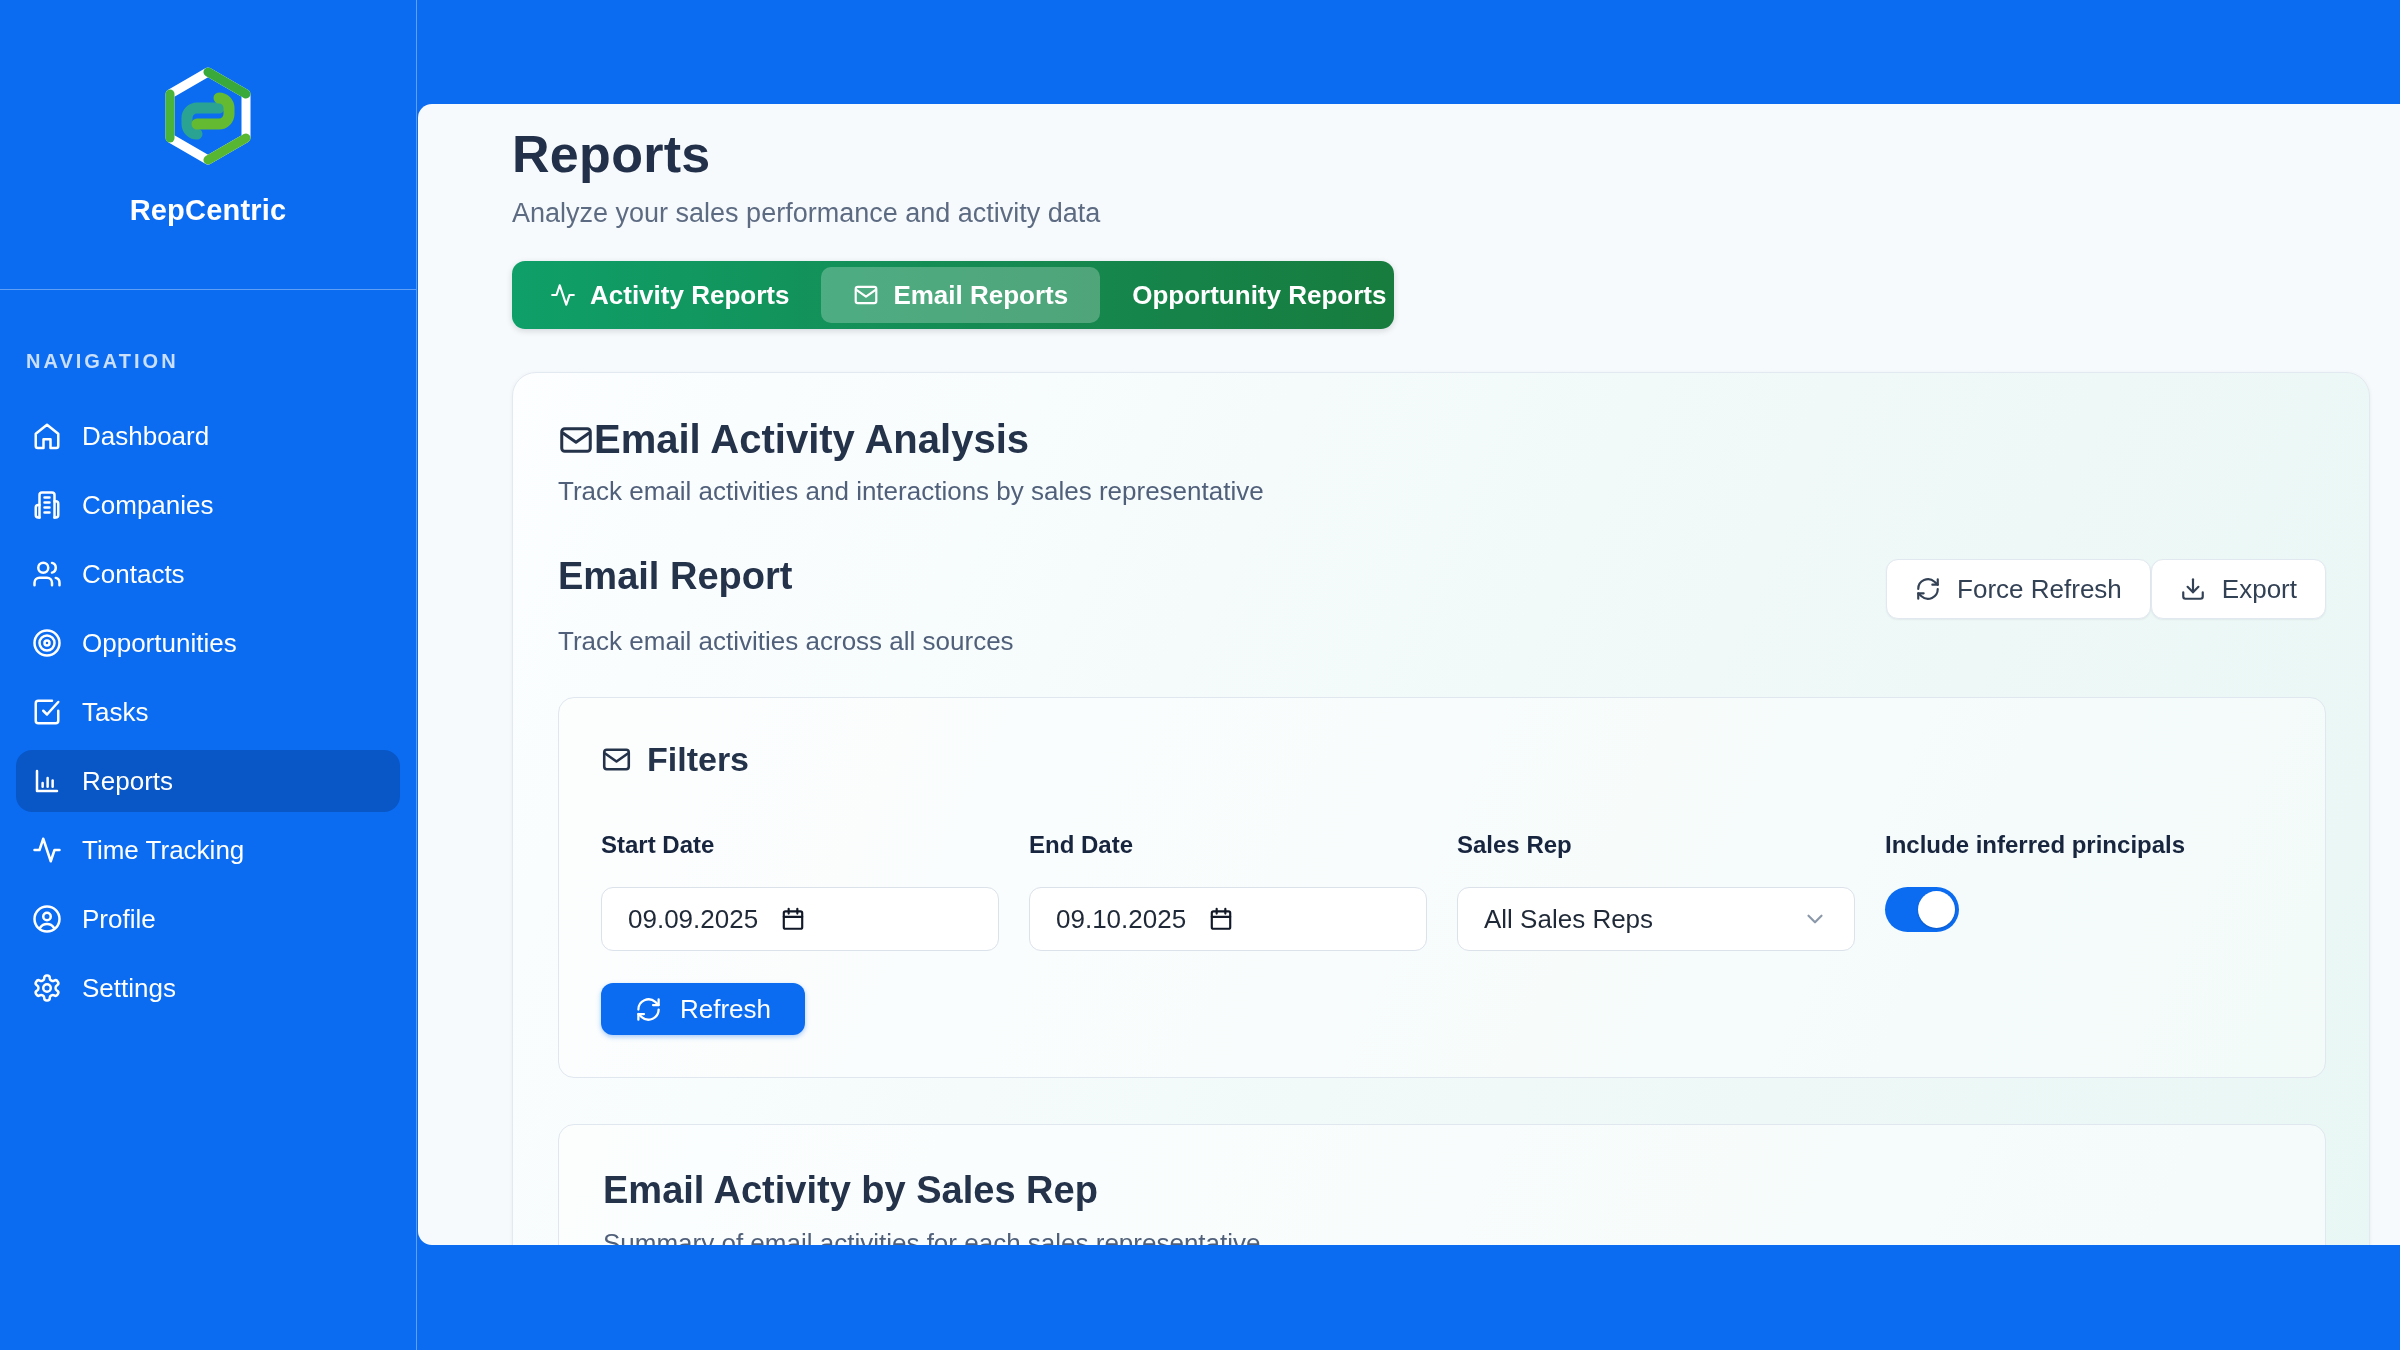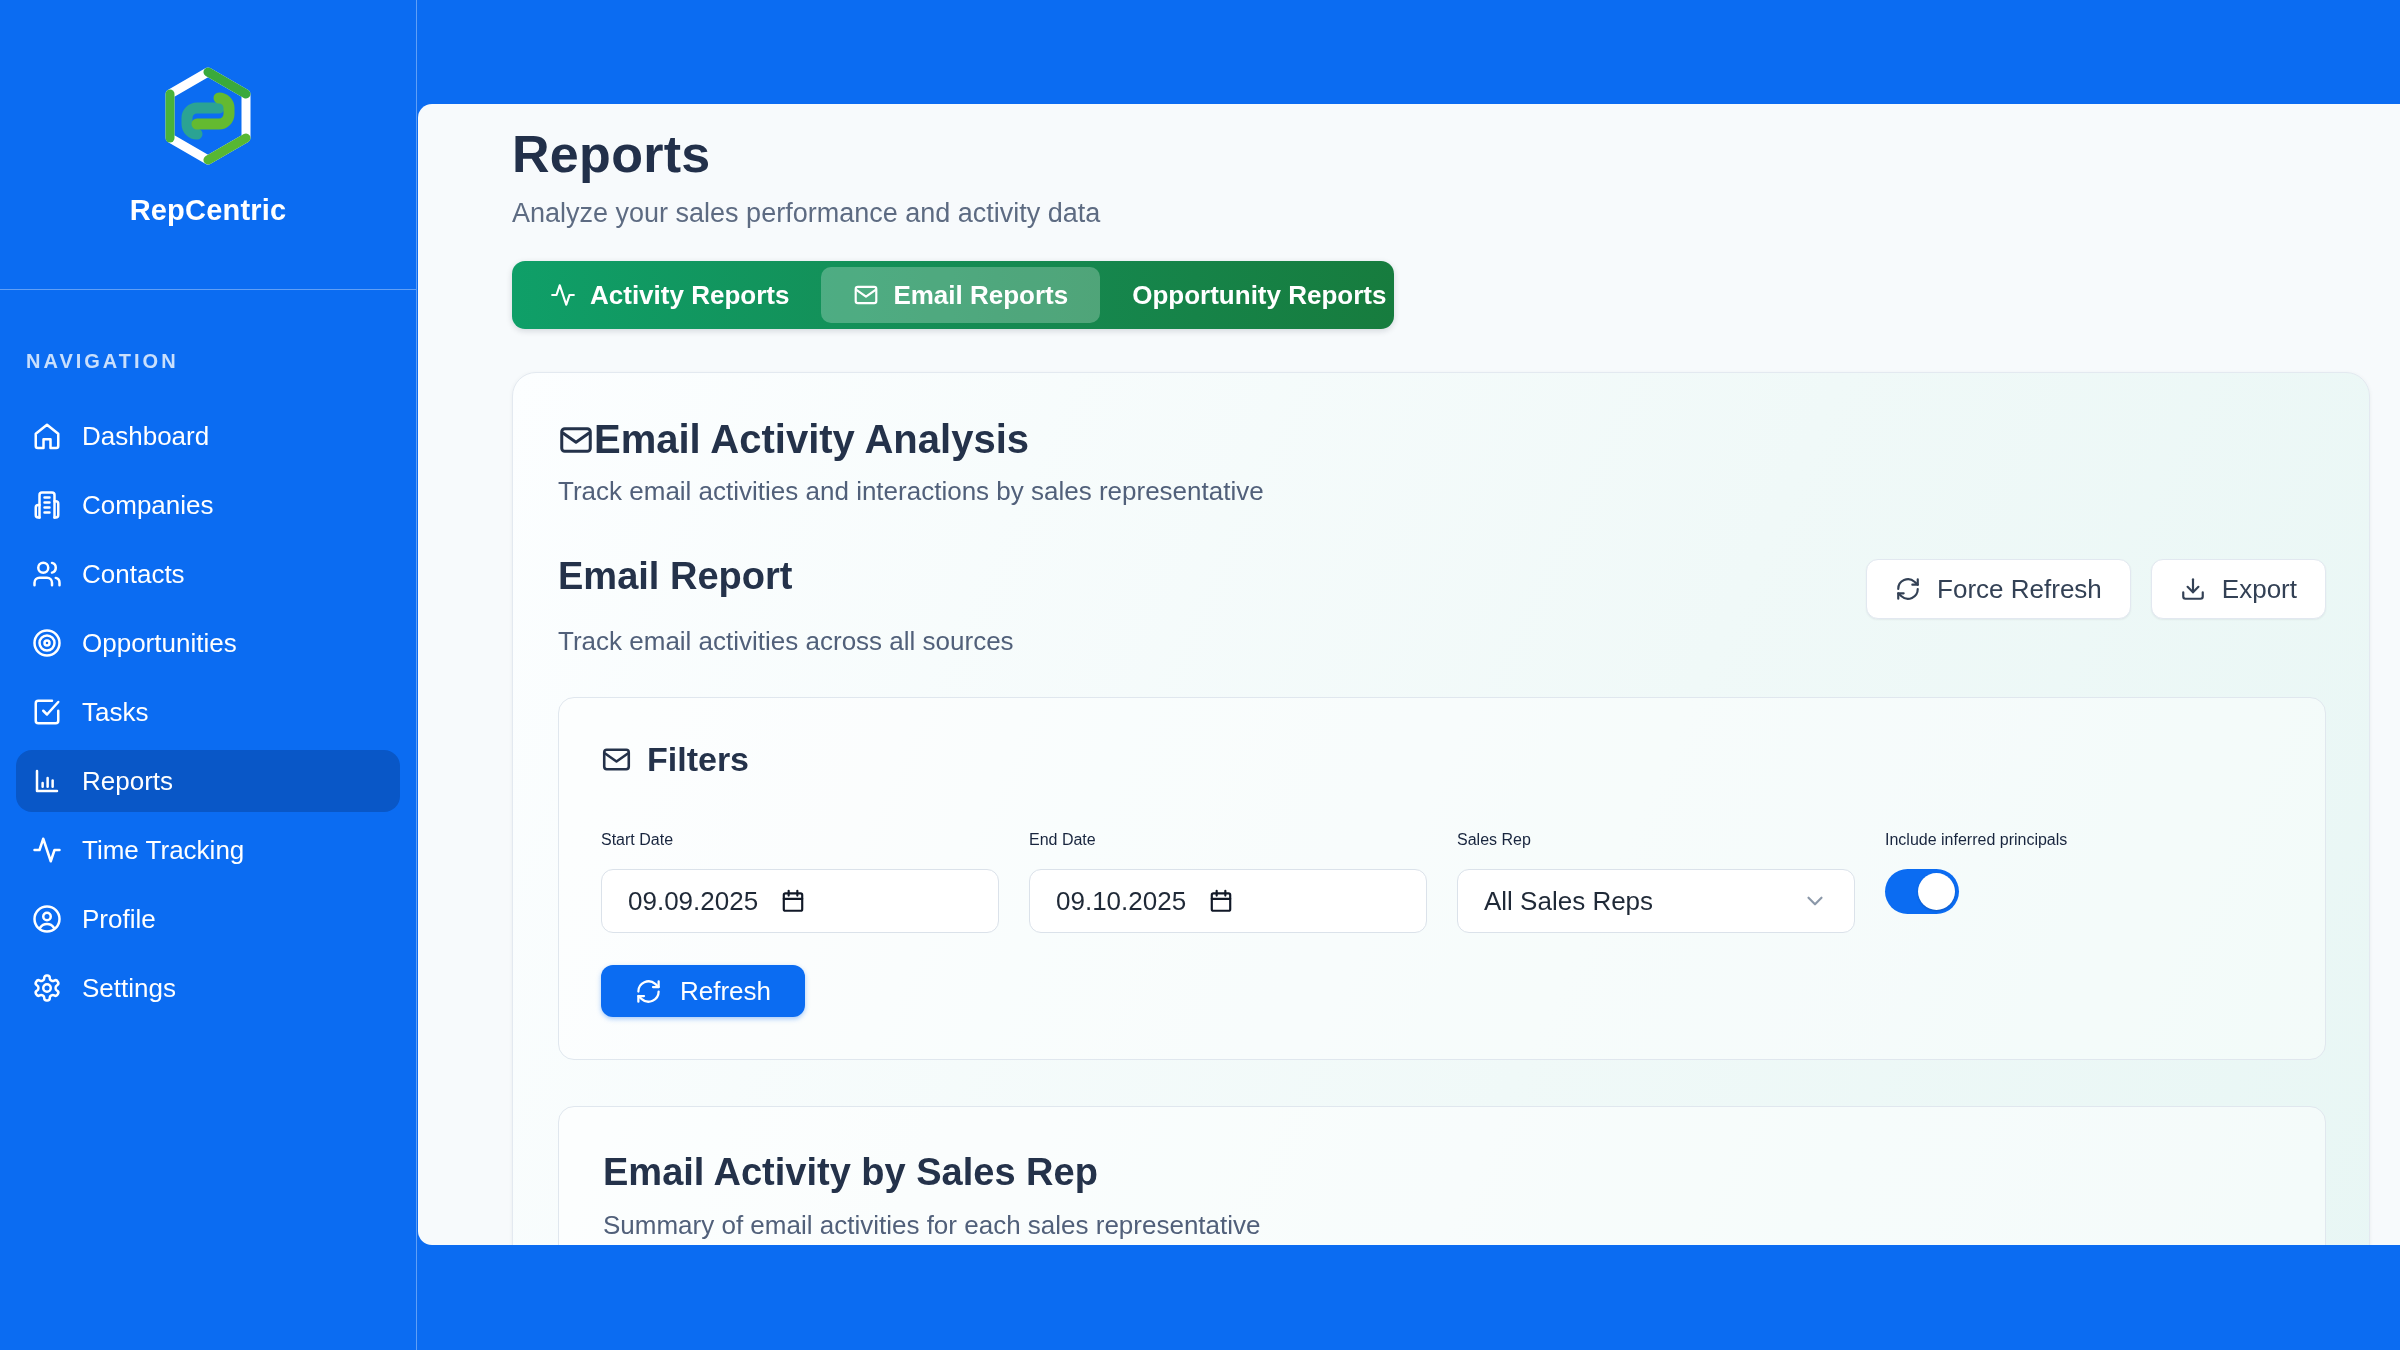--- a/index.html
+++ b/index.html
@@ -75,42 +75,42 @@
     padding:44px 43px 43px 45px;
   }
   .card-header { display:flex; align-items:center; }
   .card-header svg { width:36px; height:36px; stroke:#24324a; fill:none; stroke-width:2; stroke-linecap:round; stroke-linejoin:round; }
   .analysis-title { font-size:40px; font-weight:700; color:#24324a; }
   .analysis-subtitle { font-size:26px; color:#51607a; margin-top:14px; }
 
   .report-row { display:flex; align-items:flex-start; justify-content:space-between; margin-top:48px; }
   .report-title { font-size:38px; font-weight:700; color:#24324a; }
   .report-subtitle { font-size:26px; color:#51607a; margin-top:28px; }
-  .report-actions { display:flex; gap:20px; margin-top:4px; }
+  .report-actions { display:flex; margin-top:4px; }
   .btn-light {
     display:flex; align-items:center; gap:16px; height:60px; padding:0 28px;
     background:#ffffff; border:1px solid #e2e8f0; border-radius:12px;
     font-size:26px; font-weight:500; color:#334155; cursor:pointer;
     box-shadow:0 1px 2px rgba(15,23,42,.06);
   }
   .btn-light svg { width:26px; height:26px; stroke:#334155; fill:none; stroke-width:2; stroke-linecap:round; stroke-linejoin:round; }
 
   
   .filters-card {
     margin-top:40px; border:1px solid #e0e7ee; border-radius:16px;
     background:rgba(255,255,255,.45); padding:42px;
   }
   .filters-header { display:flex; align-items:center; gap:15px; }
   .filters-header svg { width:31px; height:31px; stroke:#24324a; fill:none; stroke-width:2; stroke-linecap:round; stroke-linejoin:round; }
   .filters-title { font-size:34px; font-weight:700; color:#24324a; }
 
   .filters-grid {
     display:grid; grid-template-columns:repeat(4, 1fr); gap:30px; margin-top:52px;
   }
-  .field-label { font-size:16px; font-weight:400; color:#18253e; margin-bottom:20px; }
+  .field-label { font-size:24px; font-weight:700; color:#18253e; margin-bottom:28px; }
   .input {
     height:64px; background:#ffffff; border:1px solid #dbe2ea; border-radius:12px;
     display:flex; align-items:center; padding:0 26px;
     font-size:26px; color:#1f2937; cursor:pointer;
   }
   .input .cal-icon { width:26px; height:26px; margin-left:22px; stroke:#111827; fill:none; stroke-width:2; stroke-linecap:round; stroke-linejoin:round; }
   .select { justify-content:space-between; }
   .select .chev { width:26px; height:26px; stroke:#8b98a9; fill:none; stroke-width:2; stroke-linecap:round; stroke-linejoin:round; }
   .toggle {
     width:74px; height:45px; border-radius:23px; background:#0b6cf2;

